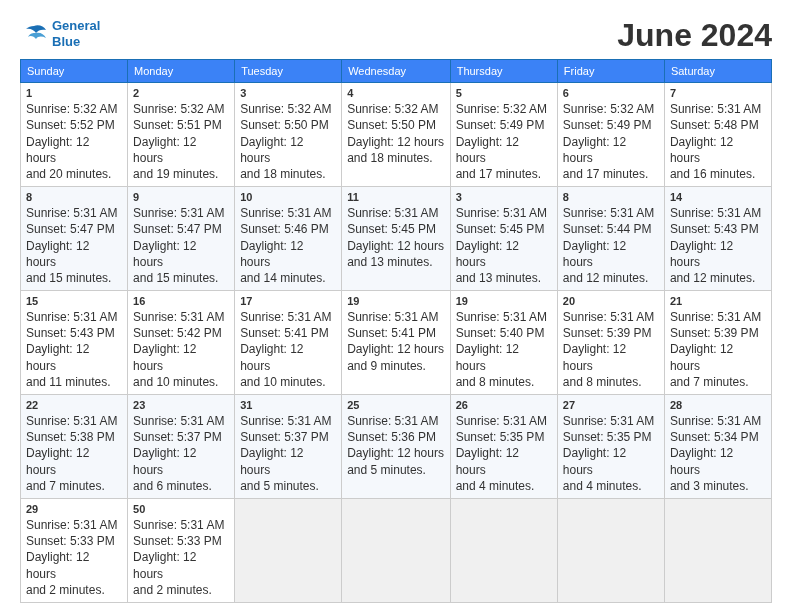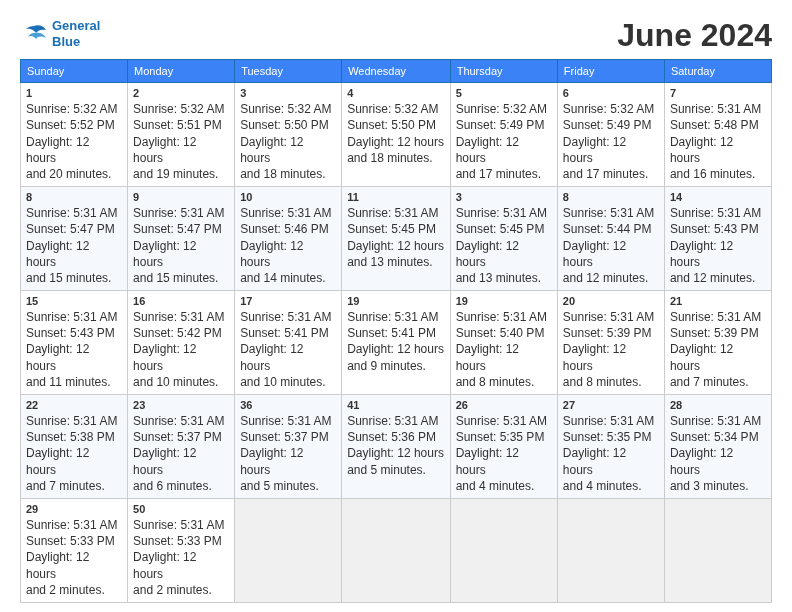--- a/index.html
+++ b/index.html
@@ -220,25 +220,25 @@
         <tr>
           <td>
             <span class="day-num">22</span>
             <div class="day-info">Sunrise: 5:31 AM<br>Sunset: 5:38 PM<br>Daylight: 12 hours<br>and 7 minutes.</div>
           </td>
           <td>
             <span class="day-num">23</span>
             <div class="day-info">Sunrise: 5:31 AM<br>Sunset: 5:37 PM<br>Daylight: 12 hours<br>and 6 minutes.</div>
           </td>
           <td>
-            <span class="day-num">36</span>
+            <span class="day-num">31</span>
             <div class="day-info">Sunrise: 5:31 AM<br>Sunset: 5:37 PM<br>Daylight: 12 hours<br>and 5 minutes.</div>
           </td>
           <td>
-            <span class="day-num">41</span>
+            <span class="day-num">25</span>
             <div class="day-info">Sunrise: 5:31 AM<br>Sunset: 5:36 PM<br>Daylight: 12 hours<br>and 5 minutes.</div>
           </td>
           <td>
             <span class="day-num">26</span>
             <div class="day-info">Sunrise: 5:31 AM<br>Sunset: 5:35 PM<br>Daylight: 12 hours<br>and 4 minutes.</div>
           </td>
           <td>
             <span class="day-num">27</span>
             <div class="day-info">Sunrise: 5:31 AM<br>Sunset: 5:35 PM<br>Daylight: 12 hours<br>and 4 minutes.</div>
           </td>

